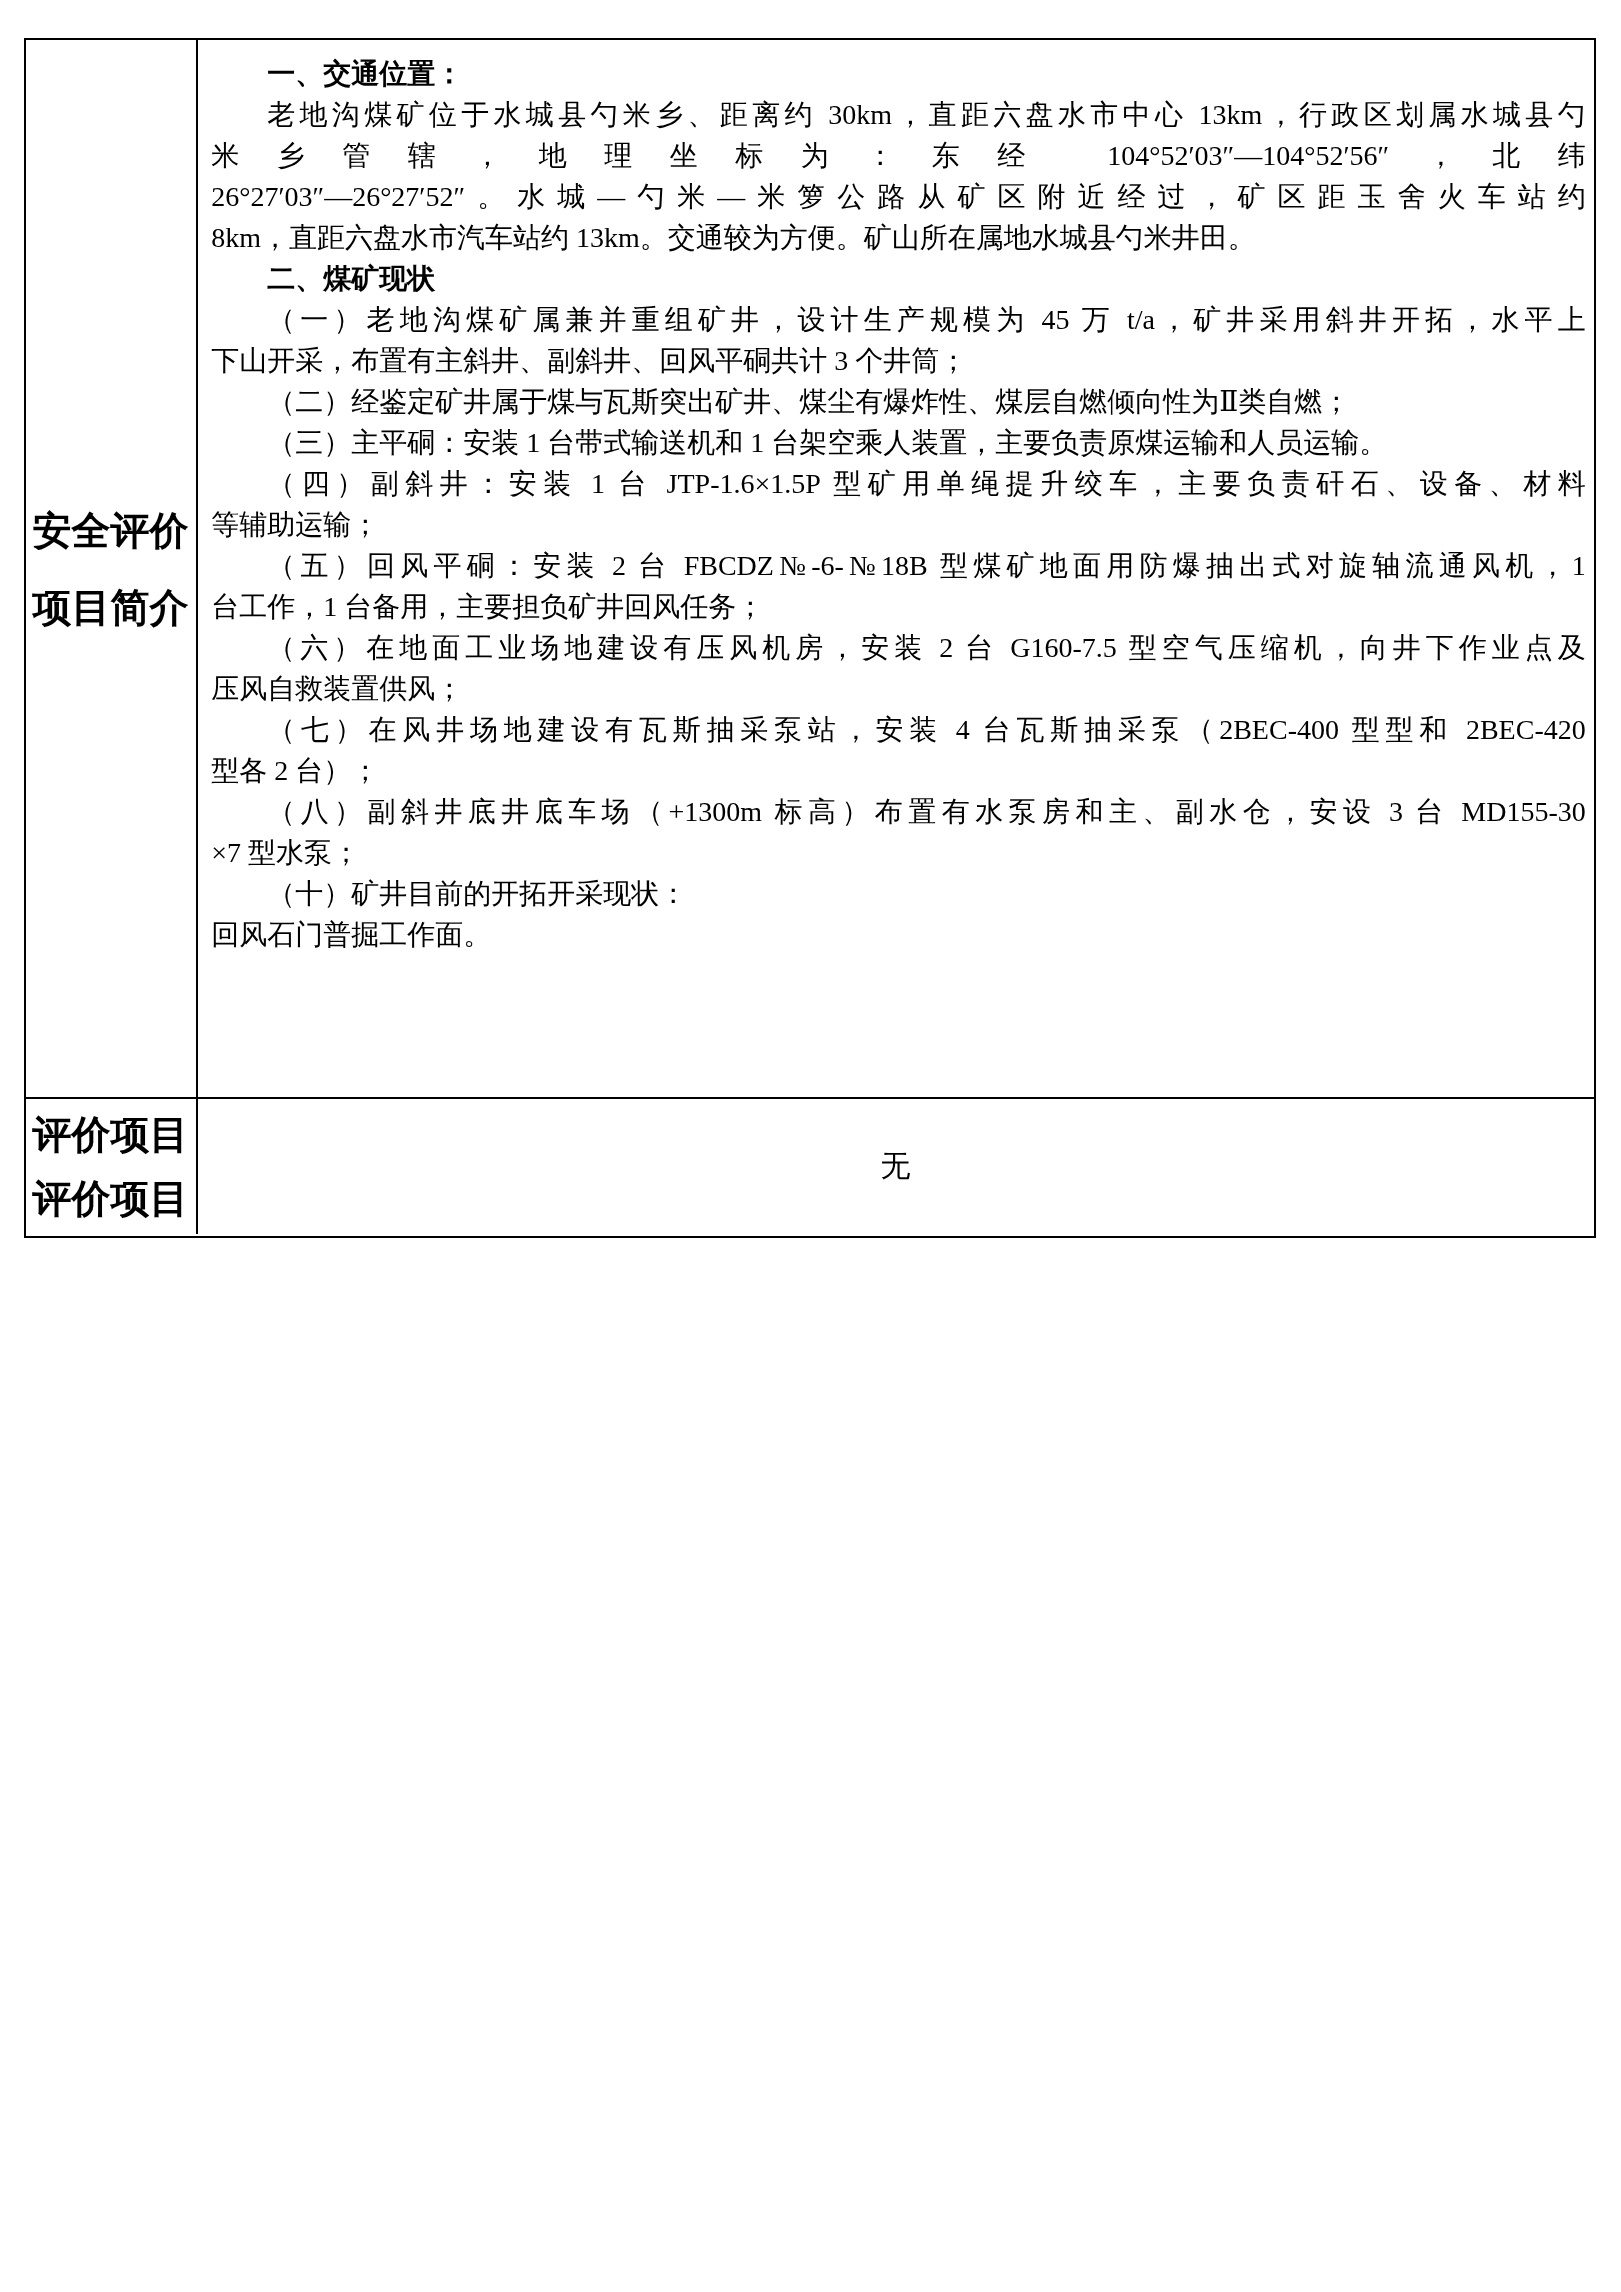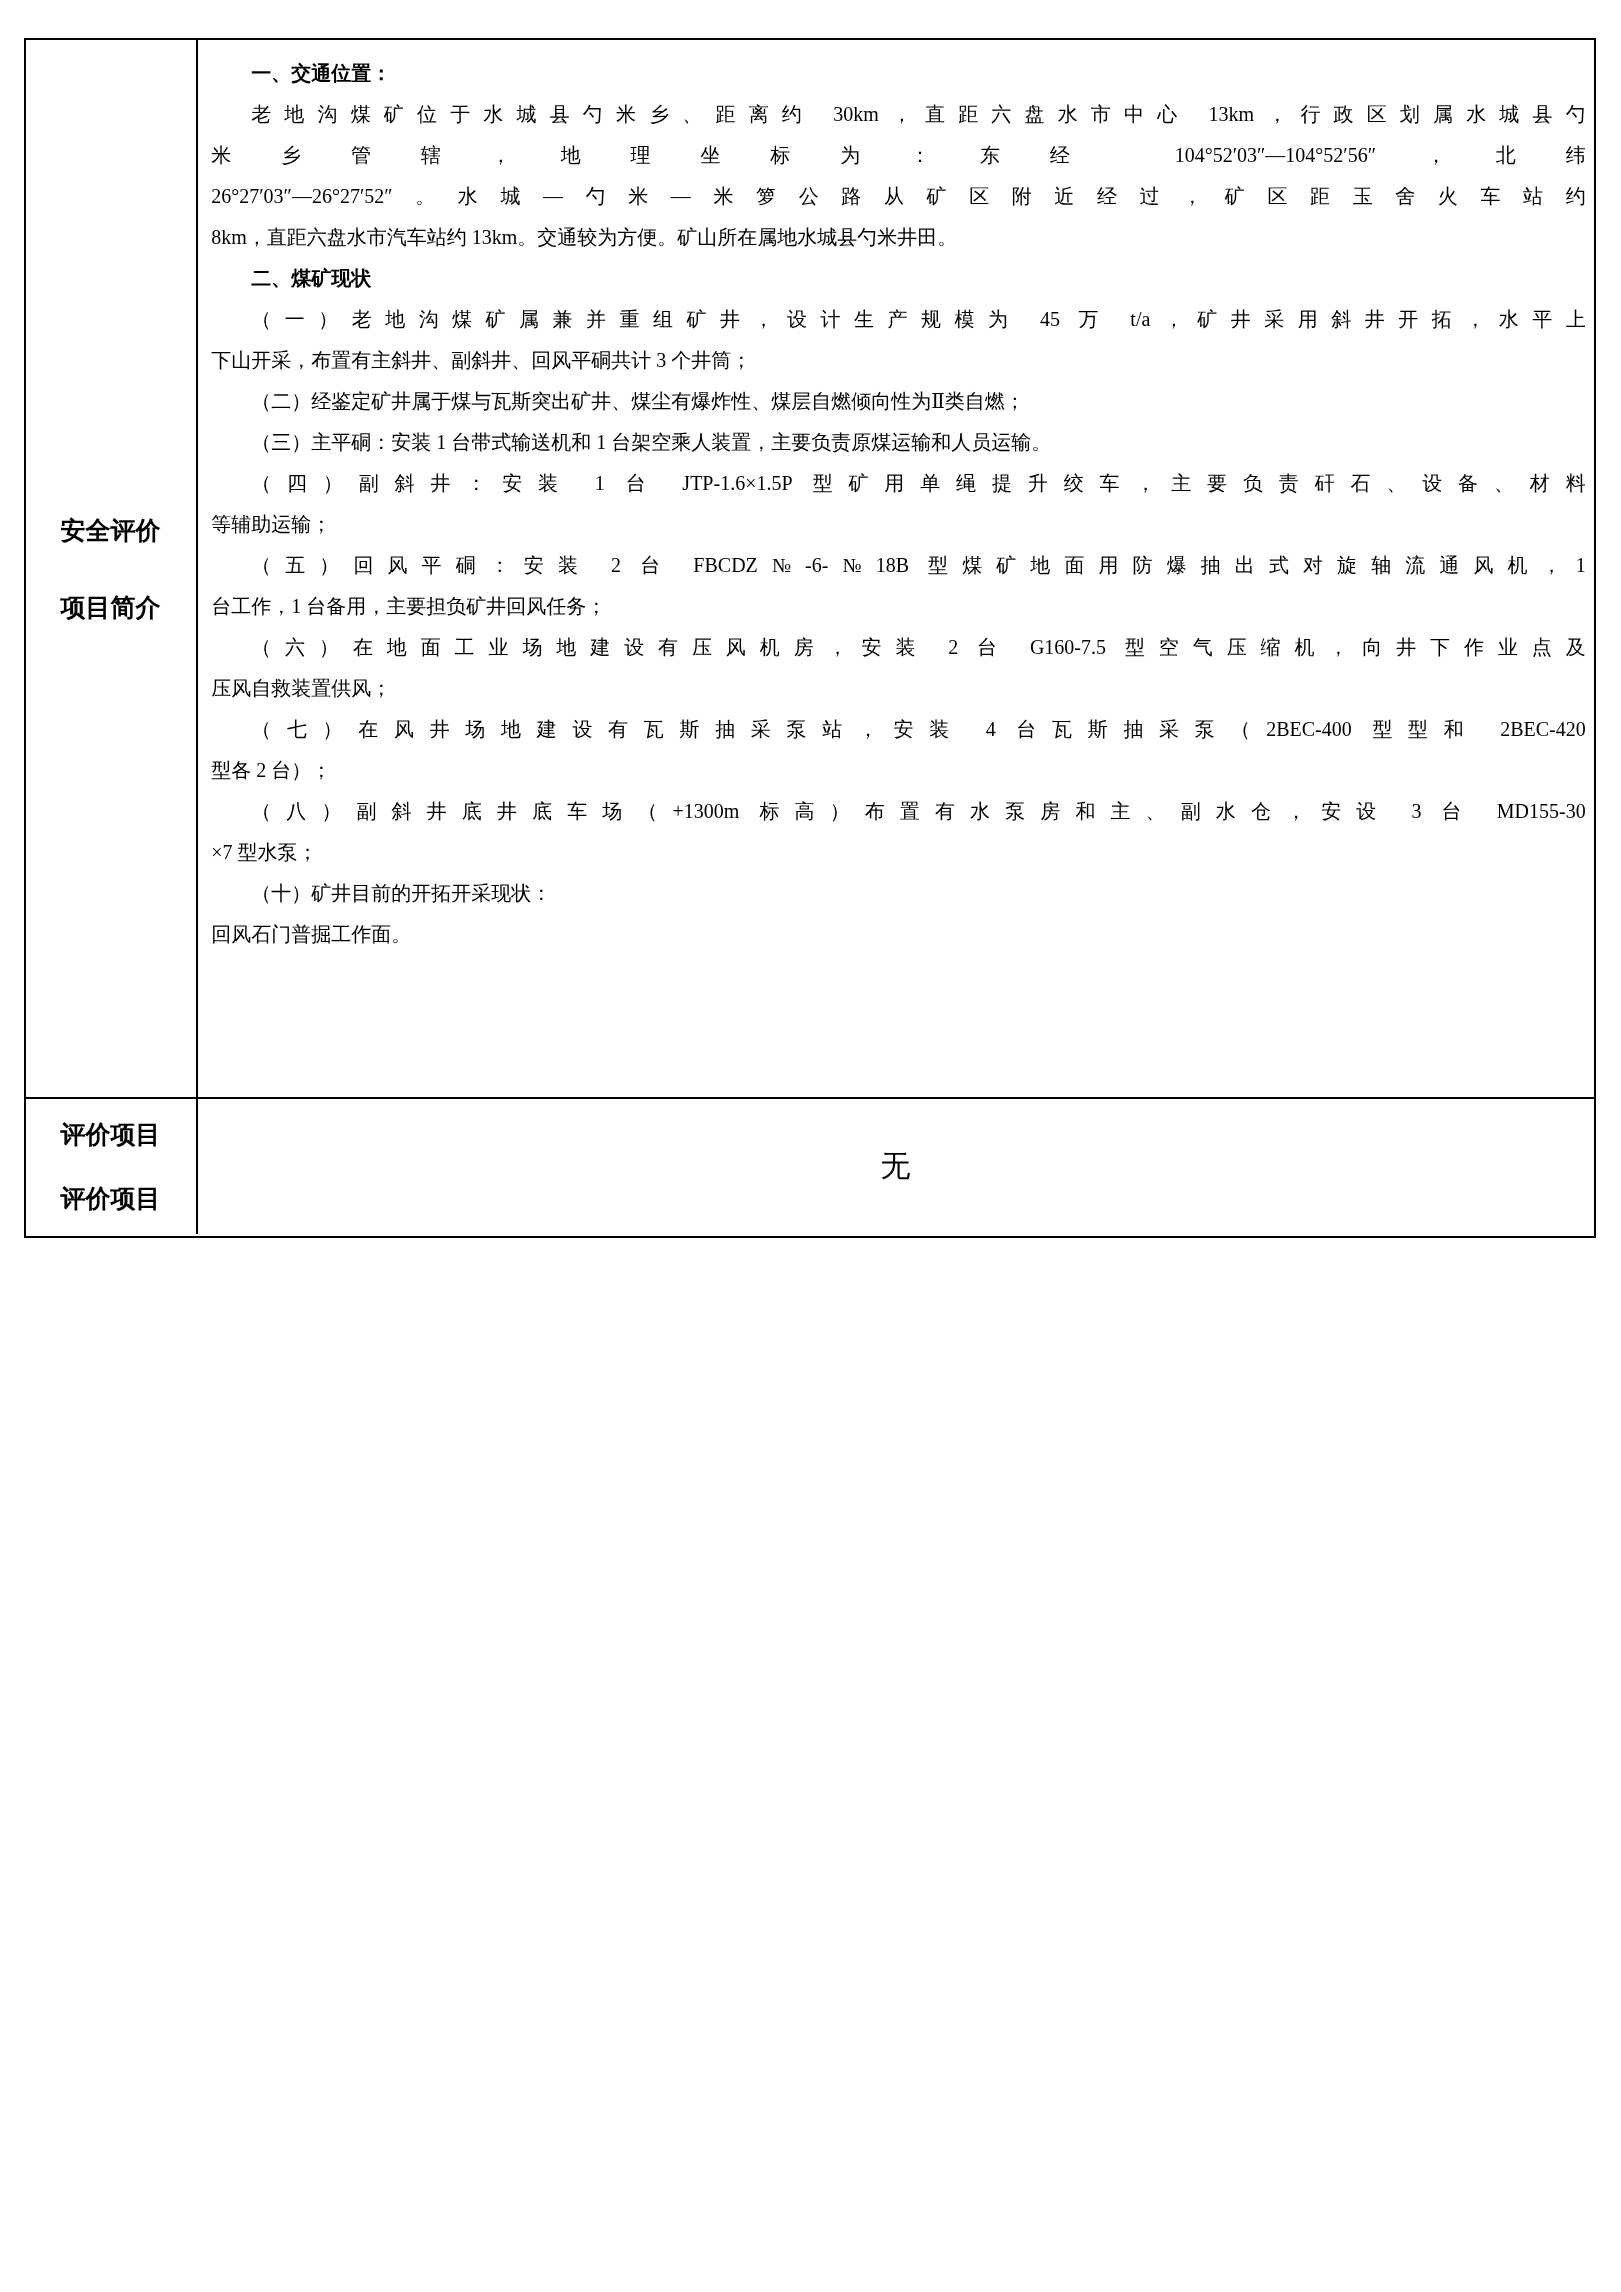--- a/index.html
+++ b/index.html
@@ -36,41 +36,41 @@
   .label-cell {
     flex: 0 0 172px;
     box-sizing: border-box;
     border-right: 2.9px solid #000000;
     display: flex;
     flex-direction: column;
     align-items: center;
     justify-content: center;
     font-family: "Liberation Sans", "DejaVu Sans", sans-serif;
     font-weight: bold;
-    font-size: 25px;
+    font-size: 39px;
     line-height: 33px;
   }
   .trow-intro .label-cell { row-gap: 44px; }
   .trow-other .label-cell { row-gap: 31px; }
   .content-cell {
     flex: 1;
     min-width: 0;
     box-sizing: border-box;
   }
   .trow-intro .content-cell {
     padding: 12.7px 7.8px 0 13.7px;
   }
   .trow-other .content-cell {
     display: flex;
     align-items: center;
     justify-content: center;
     font-size: 30px;
   }
   .line {
-    font-size: 20px;
+    font-size: 28px;
     line-height: 41px;
     height: 41px;
     white-space: nowrap;
   }
   .line.indent { text-indent: 2em; }
   .line.heading {
     font-family: "Liberation Sans", "DejaVu Sans", sans-serif;
     font-weight: bold;
   }
   .line.fill {

